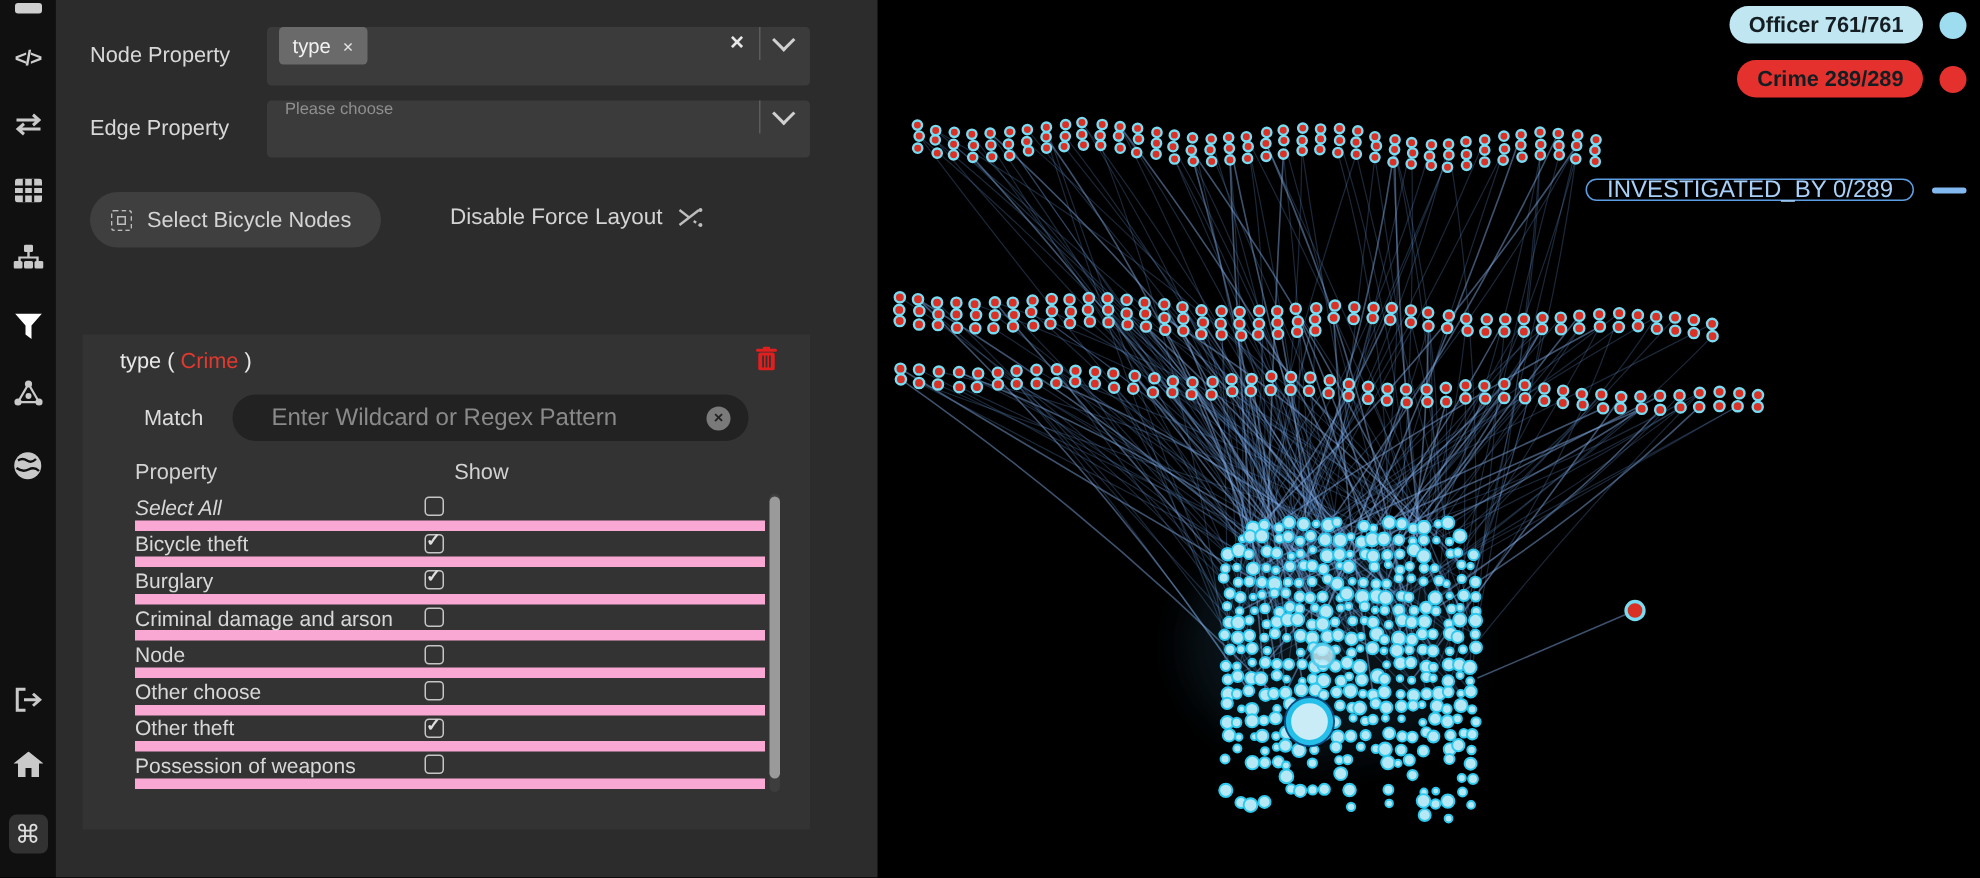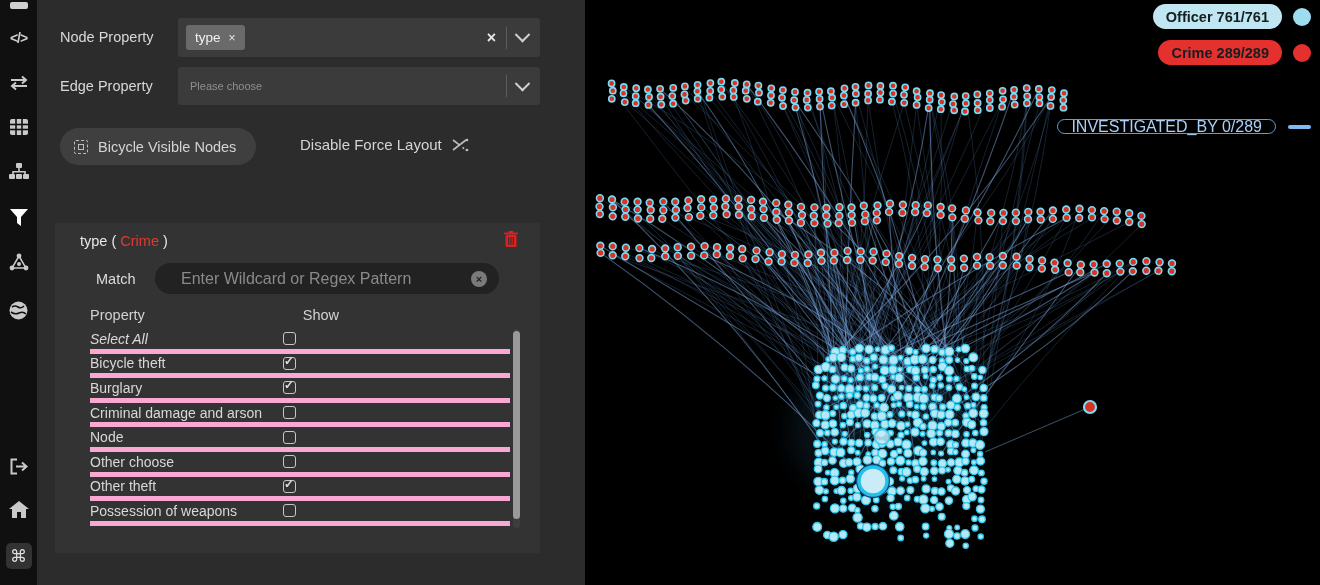--- a/index.html
+++ b/index.html
@@ -13,21 +13,21 @@
     align-items:center; justify-content:center; color:#c9c9c9; cursor:pointer; }
   .rail svg { display:block; }
   .code-glyph { font-size:14px; font-weight:bold; letter-spacing:-1px; color:#cfcfcf; }
   .cmd-tile { background:#323232; border-radius:5px; width:26px; height:26px; display:flex;
     align-items:center; justify-content:center; font-size:17px; color:#dedede; }
 
   
   .panel { position:relative; width:548px; height:585px; background:#2c2c2c; flex:0 0 548px; z-index:2; }
   .flabel { position:absolute; color:#d8d8d8; font-size:14.5px; }
   .select { position:absolute; left:141px; width:362px; background:#3b3b3b; border-radius:3px;
-    display:flex; align-items:center; cursor:pointer; }
+    display:flex; align-items:flex-start; cursor:pointer; }
   .select .chip { background:#6a6a6a; color:#f2f2f2; font-size:13.5px; border-radius:3px;
     padding:5px 9px; margin-left:8px; display:flex; align-items:center; gap:8px; }
   .select .chip .x { font-size:12px; color:#e4e4e4; cursor:pointer; }
   .select .ph { color:#8f8f8f; font-size:11px; margin-left:12px; }
   .select .right { margin-left:auto; display:flex; align-items:center; gap:10px; padding-right:12px; }
   .select .clear-x { color:#e8e8e8; font-size:16px; font-weight:bold; cursor:pointer; }
   .select .sep { width:1px; height:22px; background:#5c5c5c; }
   .chev { width:11px; height:11px; border-right:2px solid #d0d0d0; border-bottom:2px solid #d0d0d0;
     transform:rotate(45deg) translate(-2px,-2px); }
 
@@ -49,21 +49,21 @@
   .match-label { position:absolute; left:41px; top:48px; font-size:14.5px; color:#dcdcdc; }
   .match-input { position:absolute; left:100px; top:40px; width:344px; height:31px; background:#222222;
     border-radius:16px; display:flex; align-items:center; }
   .match-input .ph { color:#8a8a8a; font-size:16px; margin-left:26px; }
   .match-input .clear { margin-left:auto; margin-right:12px; width:16px; height:16px; border-radius:50%;
     background:#7a7a7a; color:#222; font-size:11px; font-weight:bold; display:flex; align-items:center;
     justify-content:center; cursor:pointer; }
   .thead { position:absolute; left:35px; top:84px; width:415px; display:flex; font-size:14.5px; color:#d2d2d2; }
   .thead .c2 { margin-left:158px; }
   .tbody { position:absolute; left:35px; top:106px; width:420px; }
-  .trow { display:flex; align-items:center; height:24.6px; border-bottom:5px solid #f9a8d4;
+  .trow { display:flex; align-items:center; height:24.6px; border-bottom:7px solid #f9a8d4;
     font-size:14px; color:#d8d8d8; }
   .trow .lbl { width:193px; }
   .trow.italic .lbl { font-style:italic; }
   .cb { width:13px; height:13px; border:1.5px solid #c6c6c6; border-radius:3px; position:relative;
     cursor:pointer; background:transparent; }
   .cb.checked::after { content:"\2713"; position:absolute; left:0px; top:-4px; font-size:12px;
     font-weight:bold; color:#dedede; }
   .vscroll { position:absolute; left:458px; top:106px; width:7px; height:199px; background:#3d3d3d; border-radius:4px; }
   .vscroll .thumb { position:absolute; left:0; top:2px; width:7px; height:188px; background:#9a9a9a;
     border-radius:4px; cursor:grab; }
@@ -179,21 +179,21 @@
       <span class="right">
         <span class="sep"></span>
         <span class="chev"></span>
       </span>
     </div>
 
     <button class="pill-btn">
       <span class="dashed-sq">
           <i></i>
         </span>
-      <span>Bicycle Visible Nodes</span>
+      <span>Select Bicycle Nodes</span>
     </button>
 
     <div class="force-row">
       <span>Disable Force Layout</span>
       <svg width="17" height="14" viewBox="0 0 17 14" stroke="#bdbdbd" stroke-width="1.6" fill="none">
         <path d="M1 12 L14 2 M1 2 L8 7.4"></path>
           <path d="M10.5 9.3 L14 12" stroke-dasharray="2 2"></path>
         <circle cx="15" cy="2" r="1.3" fill="#bdbdbd" stroke="none"></circle>
           <circle cx="15" cy="12" r="1.3" fill="#bdbdbd" stroke="none"></circle>
       </svg>

